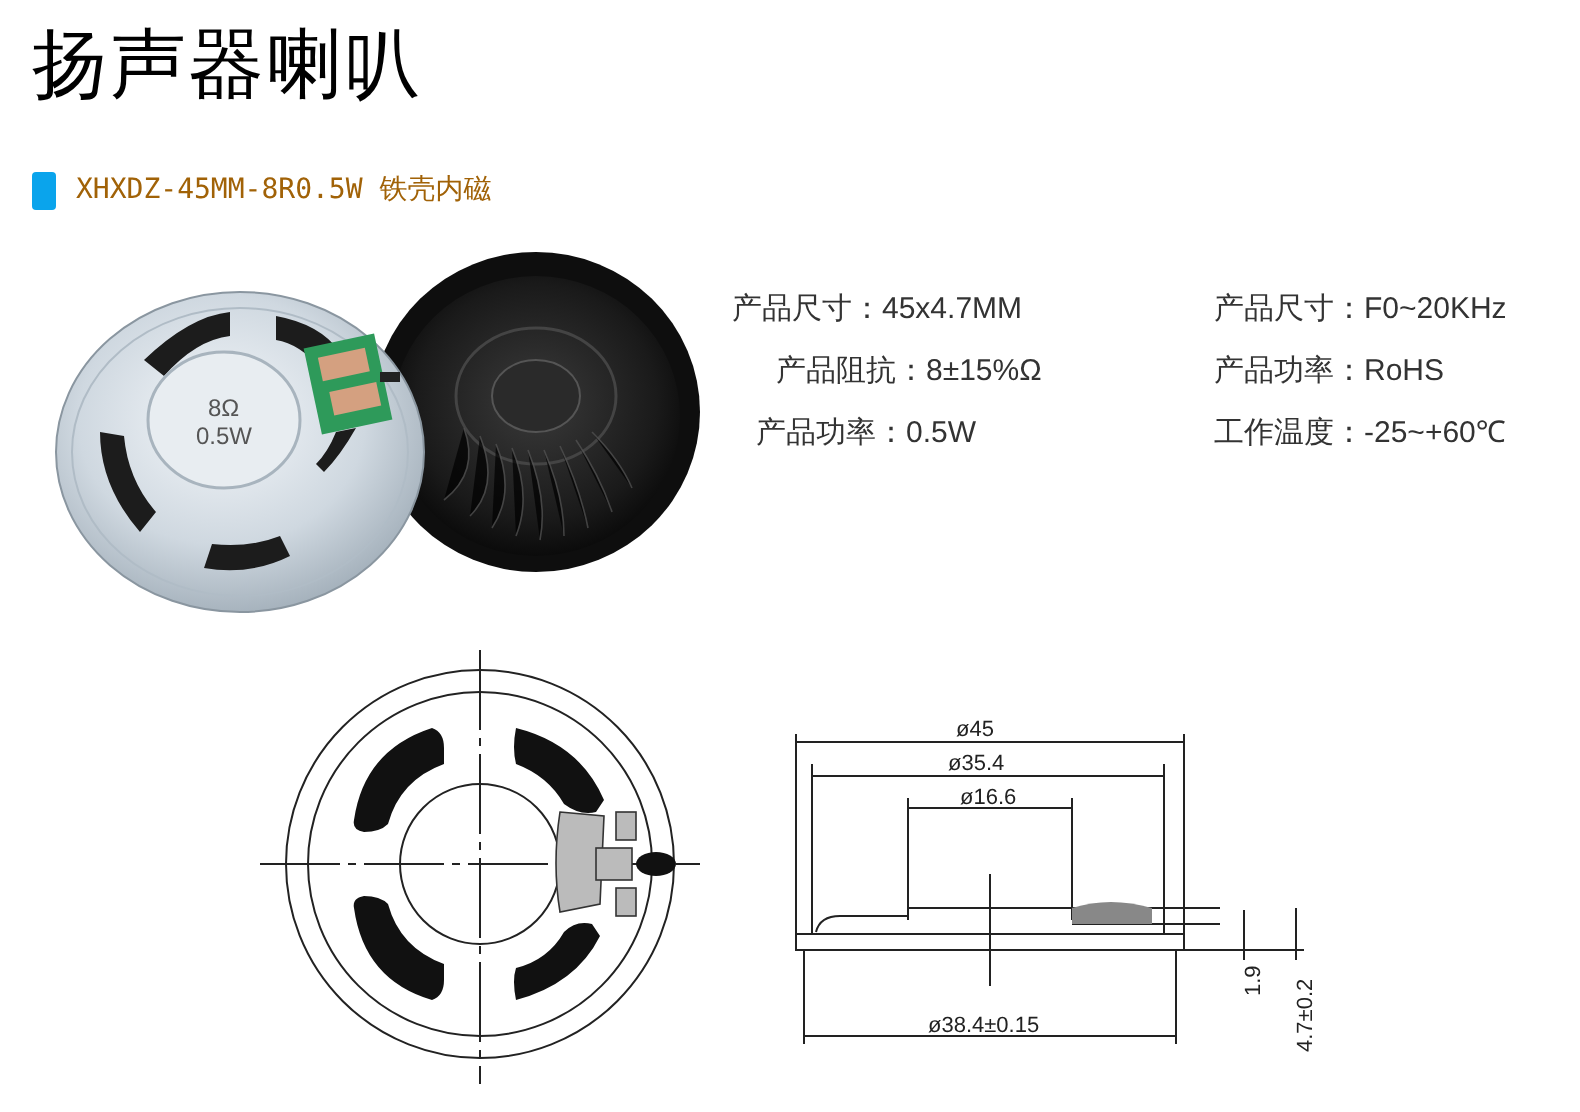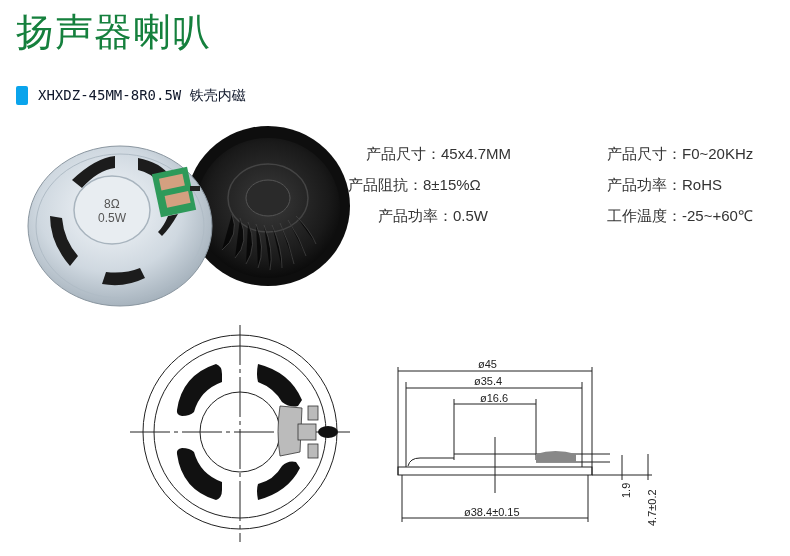--- a/index.html
+++ b/index.html
@@ -1,18 +1,18 @@
 <!DOCTYPE html>
 <html><head>
 <meta charset="utf-8">
 <style>
   html,body{margin:0;padding:0;background:#fff;}
   body{width:790px;height:556px;position:relative;overflow:hidden;font-family:"DejaVu Sans","Liberation Sans",sans-serif;color:#222;}
-  .title{position:absolute;left:16px;top:10px;font-size:38px;font-weight:300;letter-spacing:1px;color:#15803d;line-height:44px;}
-  .subtitle{position:absolute;left:16px;top:86px;display:flex;align-items:flex-end;font-size:15px;color:#0f172a;}
+  .title{position:absolute;left:16px;top:10px;font-size:38px;font-weight:300;letter-spacing:1px;color:#000000;line-height:44px;}
+  .subtitle{position:absolute;left:16px;top:86px;display:flex;align-items:flex-start;font-size:15px;color:#a16207;}
   .marker{width:12px;height:19px;background:#0aa4ec;border-radius:2px;margin-right:10px;}
   .subtitle span{font-family:"DejaVu Sans Mono","Liberation Mono",monospace;font-size:14px;letter-spacing:0px;}
   .photo{position:absolute;left:20px;top:118px;width:330px;height:190px;}
   .specs{position:absolute;font-size:15px;color:#333;}
   .spec-row{position:absolute;white-space:nowrap;height:24px;line-height:24px;}
   .spec-label{display:inline-block;font-family:Liberation Mono, monospace;}
   .spec-value{display:inline-block;font-family:Liberation Sans, sans-serif;}
   .drawing-front{position:absolute;left:130px;top:320px;width:220px;height:230px;}
   .drawing-side{position:absolute;left:380px;top:350px;width:290px;height:190px;}
   .dim-text{font-family:"Liberation Sans",sans-serif;font-size:11px;fill:#222;}
@@ -73,21 +73,21 @@
   <rect x="136" y="52" width="36" height="44" fill="#2e9a5a" transform="rotate(-12 154 74)"></rect>
   <rect x="142" y="58" width="24" height="12" fill="#d4a080" transform="rotate(-12 154 74)"></rect>
   <rect x="144" y="76" width="24" height="12" fill="#d4a080" transform="rotate(-12 154 74)"></rect>
   <rect x="170" y="68" width="10" height="5" fill="#222"></rect>
 </svg>
 
 <div class="specs">
   <div class="spec-row" style="left:366px;top:142px;">
     <span class="spec-label">产品尺寸：</span><span class="spec-value">45x4.7MM</span>
   </div>
-  <div class="spec-row" style="left:348px;top:173px;text-align:right;">
+  <div class="spec-row" style="left:388px;top:173px;text-align:right;">
     <span class="spec-label">产品阻抗：</span><span class="spec-value">8±15%Ω</span>
   </div>
   <div class="spec-row" style="left:366px;top:204px;margin-left:12px;">
     <span class="spec-label">产品功率：</span><span class="spec-value">0.5W</span>
   </div>
 </div>
 <div class="specs">
   <div class="spec-row" style="left:607px;top:142px;">
     <span class="spec-label">产品尺寸：</span><span class="spec-value">F0~20KHz</span>
   </div>

